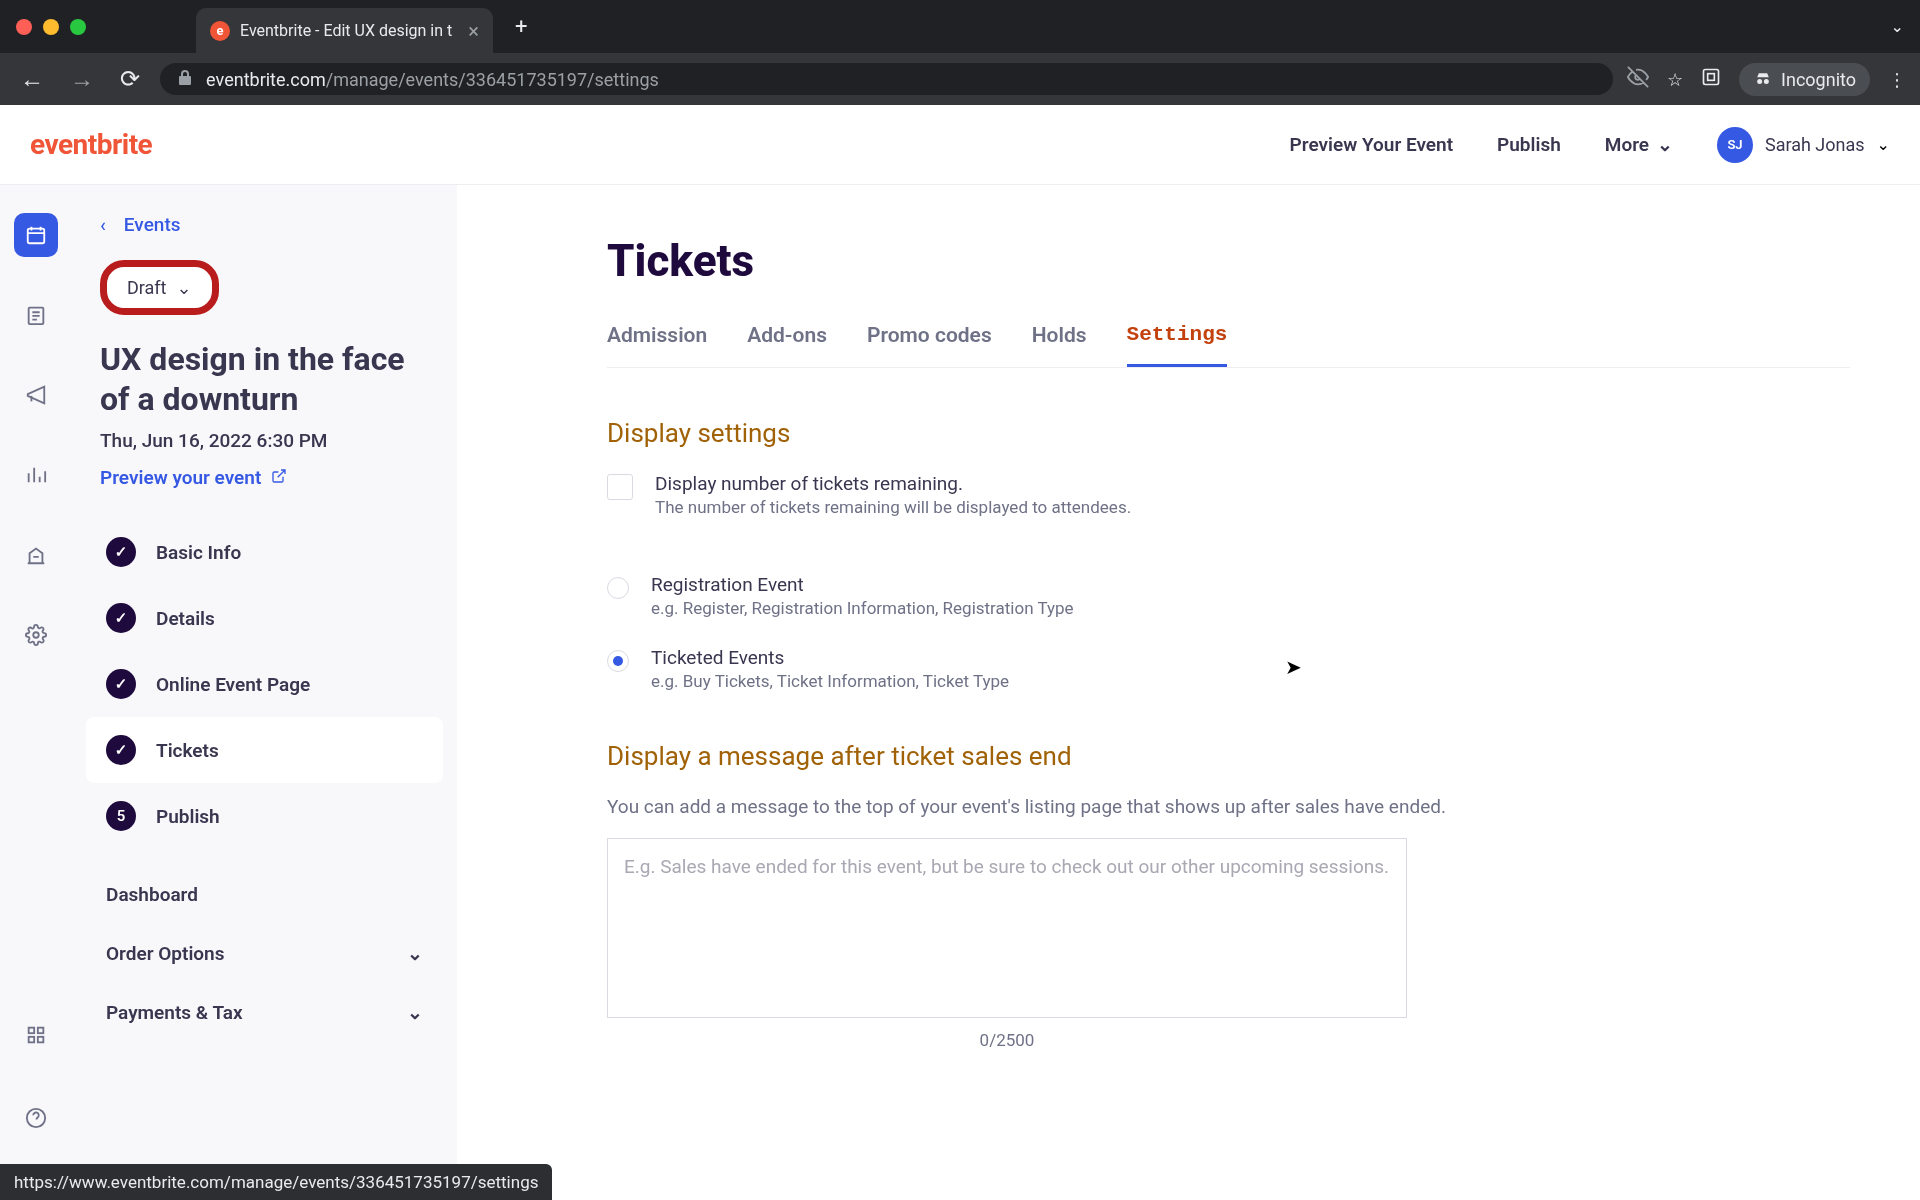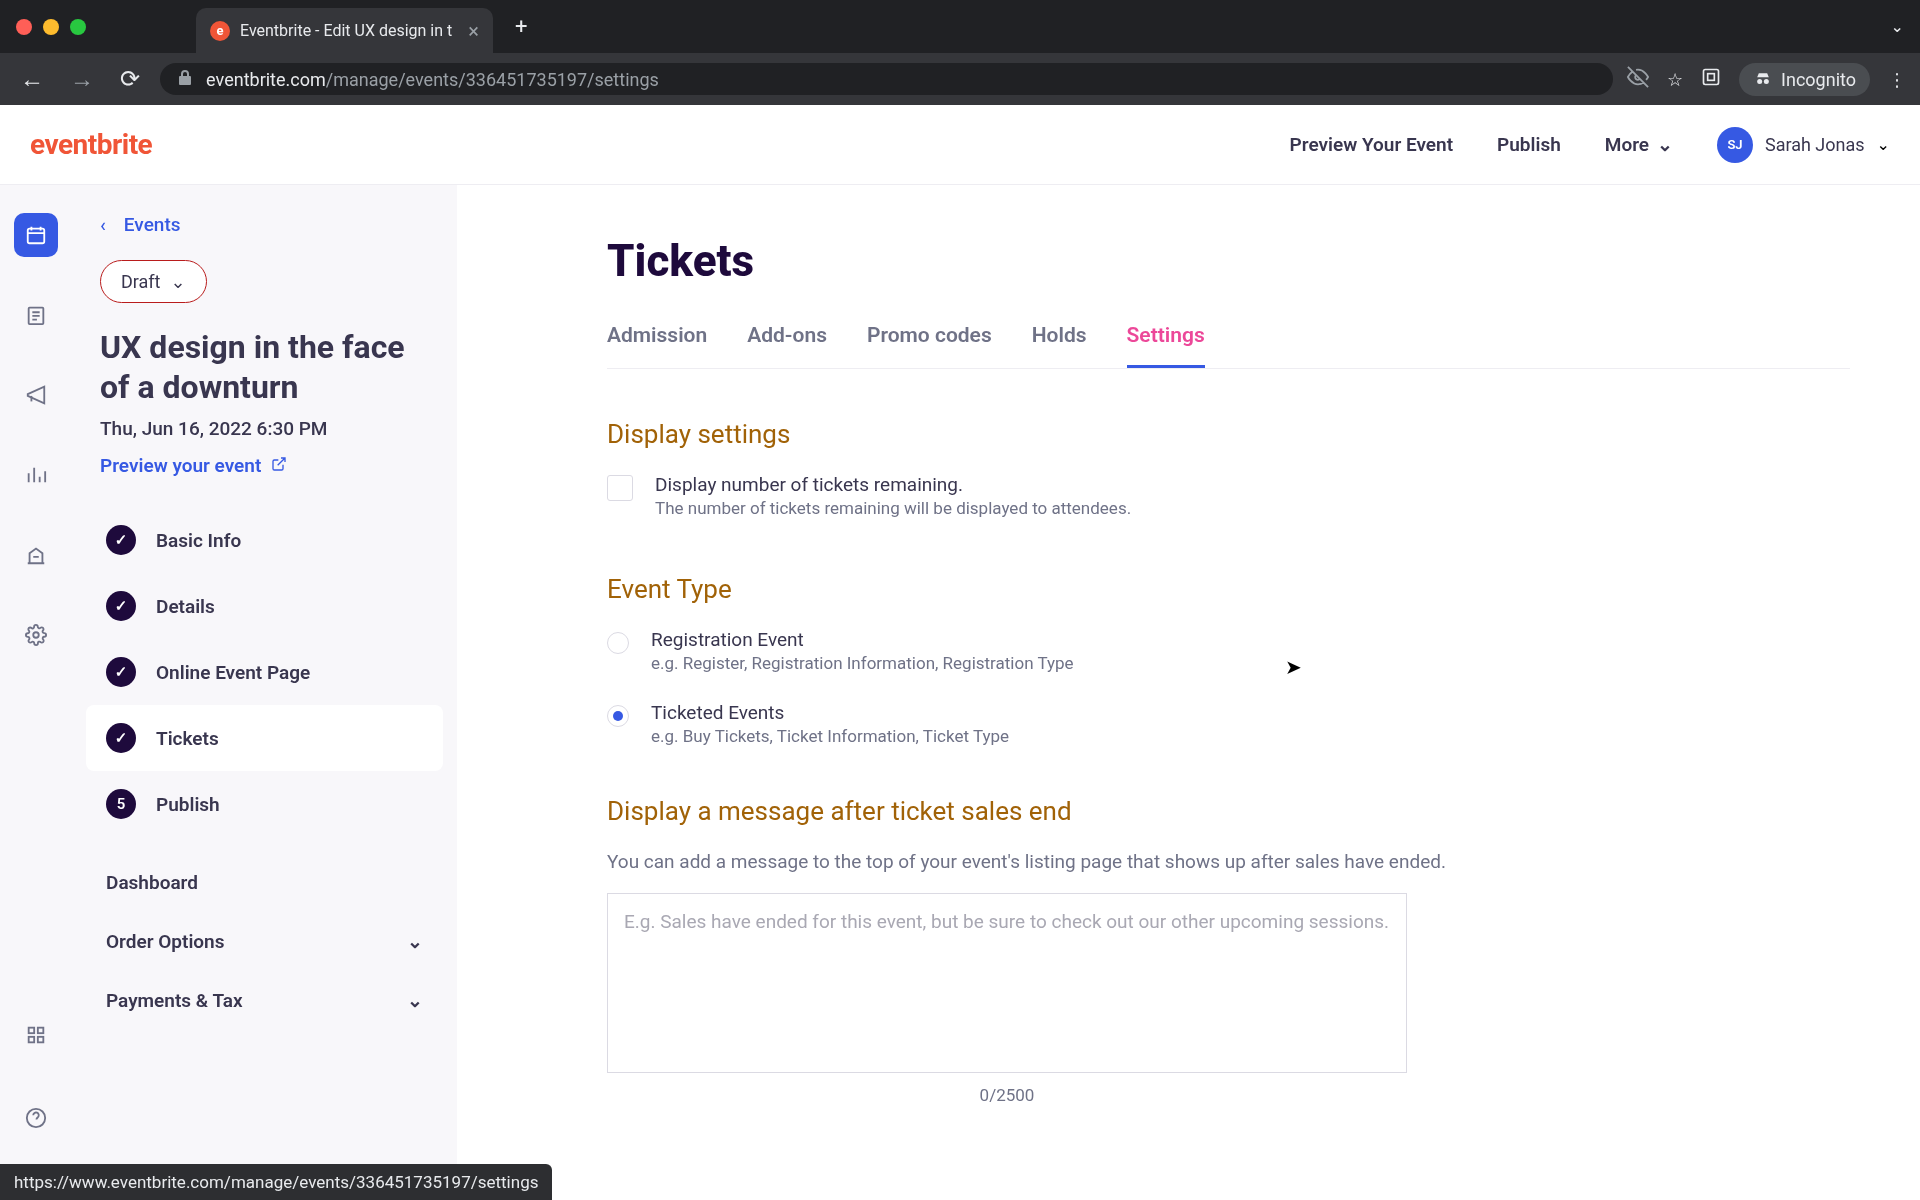--- a/index.html
+++ b/index.html
@@ -39,40 +39,40 @@
 
     
     .main { display: flex; height: calc(1200px - 53px - 52px - 80px); position: relative; }
     .icon-rail { width: 72px; background: #f8f7fa; display: flex; flex-direction: column; align-items: center; padding-top: 28px; gap: 36px; }
     .rail-icon { width: 44px; height: 44px; display: flex; align-items: center; justify-content: center; border-radius: 10px; color: #6f7287; }
     .rail-icon.active { background: #3659e3; color: #fff; }
     .rail-bottom { margin-top: auto; margin-bottom: 60px; }
 
     .sidebar { width: 385px; background: #f8f7fa; padding: 28px 0 0 0; overflow-y: auto; }
     .back-events { display: flex; align-items: center; gap: 18px; padding: 0 28px 24px 28px; color: #3659e3; font-size: 19px; font-weight: 500; }
-    .draft-pill { margin: 0 28px 24px 28px; display: inline-flex; align-items: center; gap: 10px; border: 1px solid #b91c1c; border-radius: 24px; padding: 10px 20px; background: #fff; font-size: 18px; color: #39364f; }
+    .draft-pill { margin: 0 28px 24px 28px; display: inline-flex; align-items: center; gap: 10px; border: 7px solid #b91c1c; border-radius: 24px; padding: 10px 20px; background: #fff; font-size: 18px; color: #39364f; }
     .event-title { padding: 0 28px 10px 28px; font-size: 32px; font-weight: 700; color: #39364f; line-height: 1.25; }
     .event-date { padding: 0 28px 14px 28px; font-size: 19px; color: #39364f; font-weight: 500; }
     .preview-link { padding: 0 28px 30px 28px; display: flex; align-items: center; gap: 10px; color: #3659e3; font-size: 19px; font-weight: 600; }
 
     .steps { padding: 0 14px; }
     .step { display: flex; align-items: center; gap: 20px; padding: 18px 20px; border-radius: 8px; color: #39364f; font-size: 19px; font-weight: 600; }
     .step.active { background: #fff; }
     .step-badge { width: 30px; height: 30px; border-radius: 50%; display: flex; align-items: center; justify-content: center; font-size: 15px; }
     .step-badge.done { background: #1e0a3c; color: #fff; }
     .step-badge.num { background: #1e0a3c; color: #fff; font-weight: 600; }
     .side-links { padding: 16px 14px 0 14px; }
     .side-link { display: flex; align-items: center; justify-content: space-between; padding: 18px 20px; color: #39364f; font-size: 19px; font-weight: 600; }
 
     
     .content { flex: 1; padding: 50px 70px 0 150px; overflow-y: auto; }
     .page-title { font-size: 44px; font-weight: 800; color: #1e0a3c; margin-bottom: 36px; }
     .tabs { display: flex; gap: 40px; border-bottom: 1px solid #eeedf2; margin-bottom: 50px; }
     .tab { padding-bottom: 18px; font-size: 21px; font-weight: 600; color: #6f7287; }
-    .tab.active { color: #ec4899; border-bottom: 3px solid #3659e3; }
+    .tab.active { color: #c2410c; border-bottom: 3px solid #3659e3; font-family: Liberation Mono, monospace; }
 
     .section-title { font-size: 26px; font-weight: 400; color: #a16207; margin-bottom: 24px; }
     .checkbox-row { display: flex; gap: 22px; margin-bottom: 56px; align-items: flex-start; }
     .checkbox { width: 26px; height: 26px; border: 1px solid #dbdae3; border-radius: 3px; flex-shrink: 0; margin-top: 2px; }
     .check-label { font-size: 19px; color: #39364f; }
     .check-sub { font-size: 17px; color: #6f7287; margin-top: 2px; }
 
     .radio-row { display: flex; gap: 22px; margin-bottom: 28px; align-items: flex-start; }
     .radio { width: 22px; height: 22px; border: 1px solid #dbdae3; border-radius: 50%; flex-shrink: 0; margin-top: 4px; display: flex; align-items: center; justify-content: center; }
     .radio.selected::after { content: ""; width: 10px; height: 10px; background: #3659e3; border-radius: 50%; }
@@ -289,21 +289,20 @@
       <div class="checkbox-row">
         <div class="checkbox"></div>
         <div>
           <div class="check-label">Display number of tickets remaining.</div>
           <div class="check-sub">The number of tickets remaining will be displayed to attendees.</div>
         </div>
       </div>
     </div>
 
     <div class="section-block">
-      <div class="section-title">Event Type</div>
       <div class="radio-row">
         <div class="radio"></div>
         <div>
           <div class="radio-label">Registration Event</div>
           <div class="radio-sub">e.g. Register, Registration Information, Registration Type</div>
         </div>
       </div>
       <div class="radio-row">
         <div class="radio selected"></div>
         <div>

